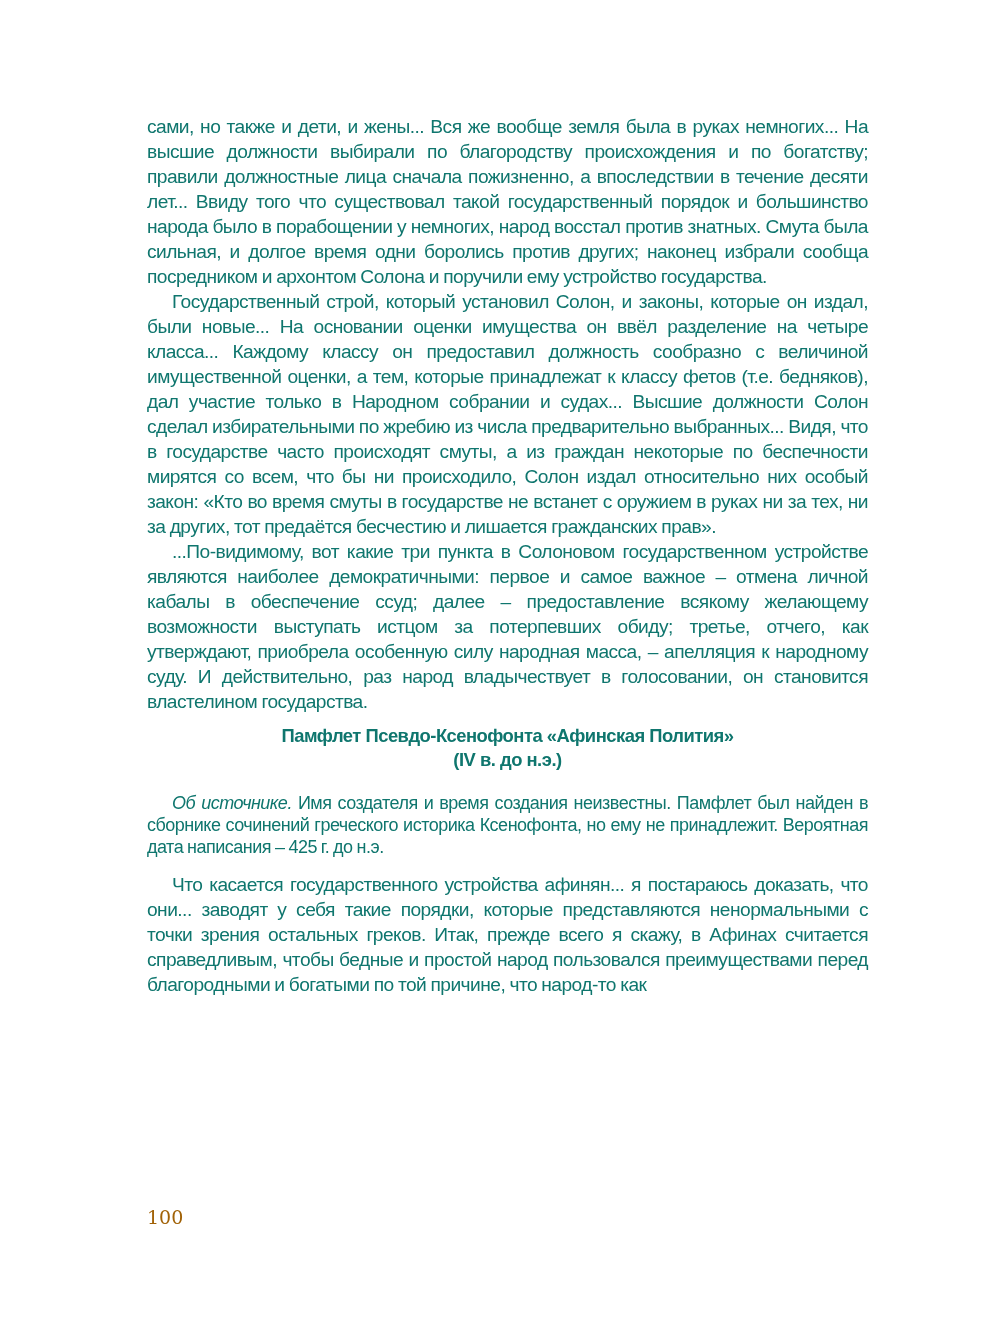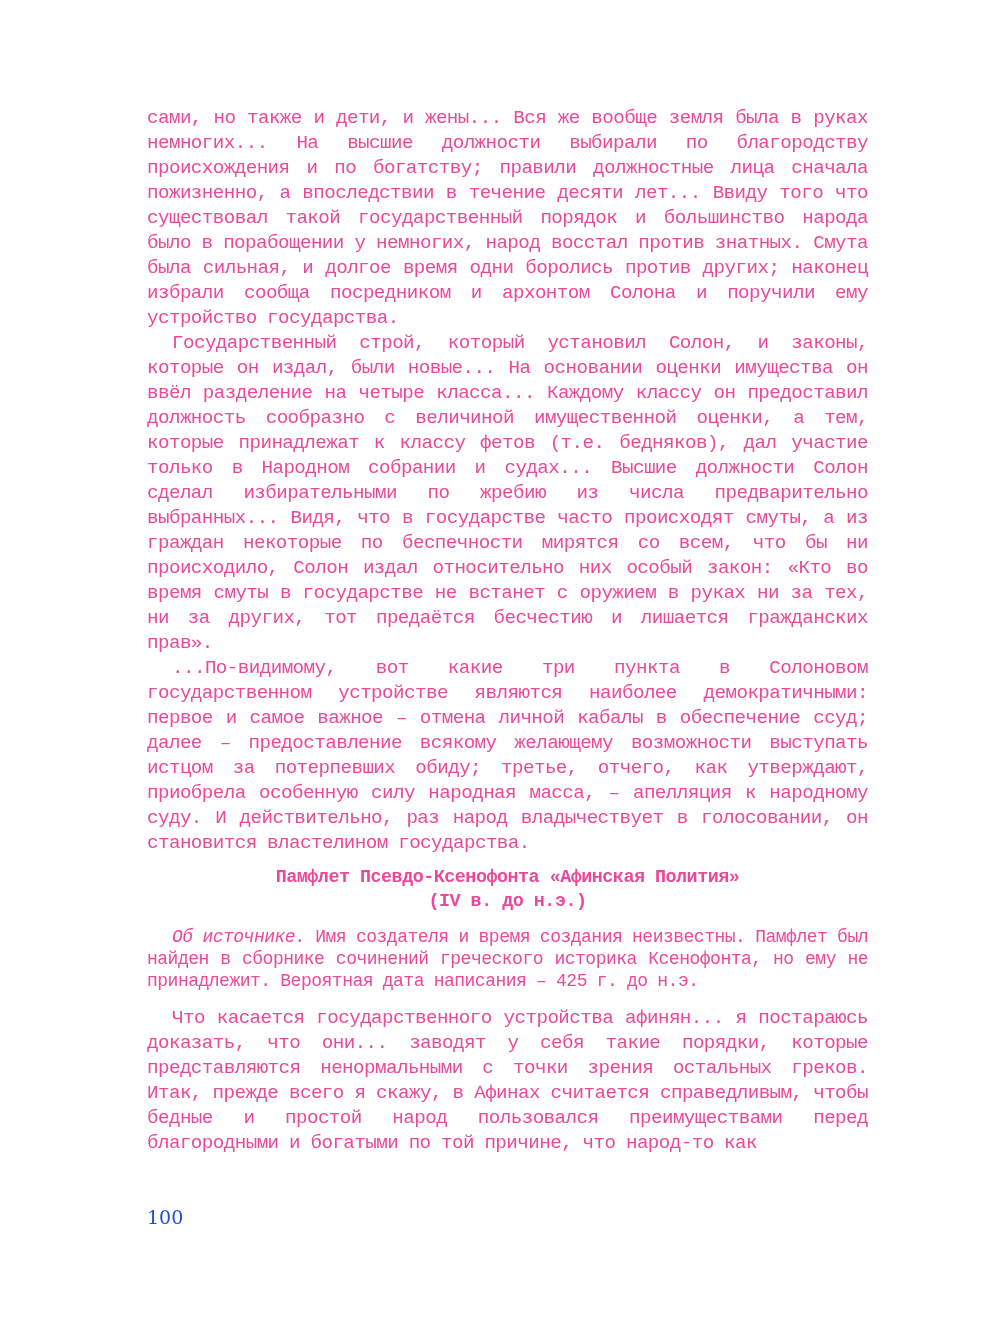--- a/index.html
+++ b/index.html
@@ -1,28 +1,28 @@
 <!DOCTYPE html>
 <html><head>
 <meta charset="utf-8">
 <style>
   html, body { margin: 0; padding: 0; background: #ffffff; }
   body { width: 985px; height: 1329px; position: relative; overflow: hidden; }
-  .page { position: absolute; left: 147px; top: 106px; width: 721px; color: #ec4899;
-    font-family: Liberation Mono, monospace; }
+  .page { position: absolute; left: 147px; top: 114px; width: 721px; color: #0f766e;
+    font-family: Liberation Sans, sans-serif; }
   .para { font-size: 19.2px; line-height: 25px; text-align: justify; margin: 0; text-indent: 25px;
     letter-spacing: -0.55px; word-spacing: -0.5px; hyphens: manual; }
   .para.first { text-indent: 0; }
   .heading { font-weight: bold; text-align: center; font-size: 18.4px; line-height: 24px;
-    margin: 10px 0 12px 0; letter-spacing: -0.5px; }
+    margin: 10px 0 20px 0; letter-spacing: -0.5px; }
   .note { font-size: 18px; line-height: 22px; text-align: justify; text-indent: 25px; margin: 0 0 14px 0;
     letter-spacing: -0.5px; word-spacing: -0.6px; }
   .note .it { font-style: italic; }
   .pageno { position: absolute; left: 147px; top: 1206px; font-family: "DejaVu Serif", "Liberation Serif", serif;
-    font-size: 19px; color: #1d4ed8; }
+    font-size: 19px; color: #a16207; }
 </style>
 </head>
 <body>
 
 <div class="page">
   <p class="para first">сами, но также и дети, и жены... Вся же вообще земля была в руках немногих... На высшие должности выбирали по благородству происхождения и по богатству; правили должностные лица сначала пожизненно, а впоследствии в течение десяти лет... Ввиду того что существовал такой государственный порядок и большинство народа было в порабощении у немногих, народ восстал против знатных. Смута была сильная, и долгое время одни боролись против других; наконец избрали сообща посредником и архонтом Солона и поручили ему устройство государства.</p>
   <p class="para">Государственный строй, который установил Солон, и законы, которые он издал, были новые... На основании оценки имущества он ввёл разделение на четыре класса... Каждому классу он предоставил должность сообразно с величиной имущественной оценки, а тем, которые принадлежат к классу фетов (т.е. бедняков), дал участие только в Народном собрании и судах... Высшие должности Солон сделал избирательными по жребию из числа предварительно выбранных... Видя, что в государстве часто происходят смуты, а из граждан некоторые по беспечности мирятся со всем, что бы ни происходило, Солон издал относительно них особый закон: «Кто во время смуты в государстве не встанет с оружием в руках ни за тех, ни за других, тот предаётся бесчестию и лишается гражданских прав».</p>
   <p class="para">...По-видимому, вот какие три пункта в Солоновом государственном устройстве являются наиболее демократичными: первое и самое важное – отмена личной кабалы в обеспечение ссуд; далее – предоставление всякому желающему возможности выступать истцом за потерпевших обиду; третье, отчего, как утверждают, приобрела особенную силу народная масса, – апелляция к народному суду. И действительно, раз народ владычествует в голосовании, он становится властелином государства.</p>
 
   <div class="heading">

